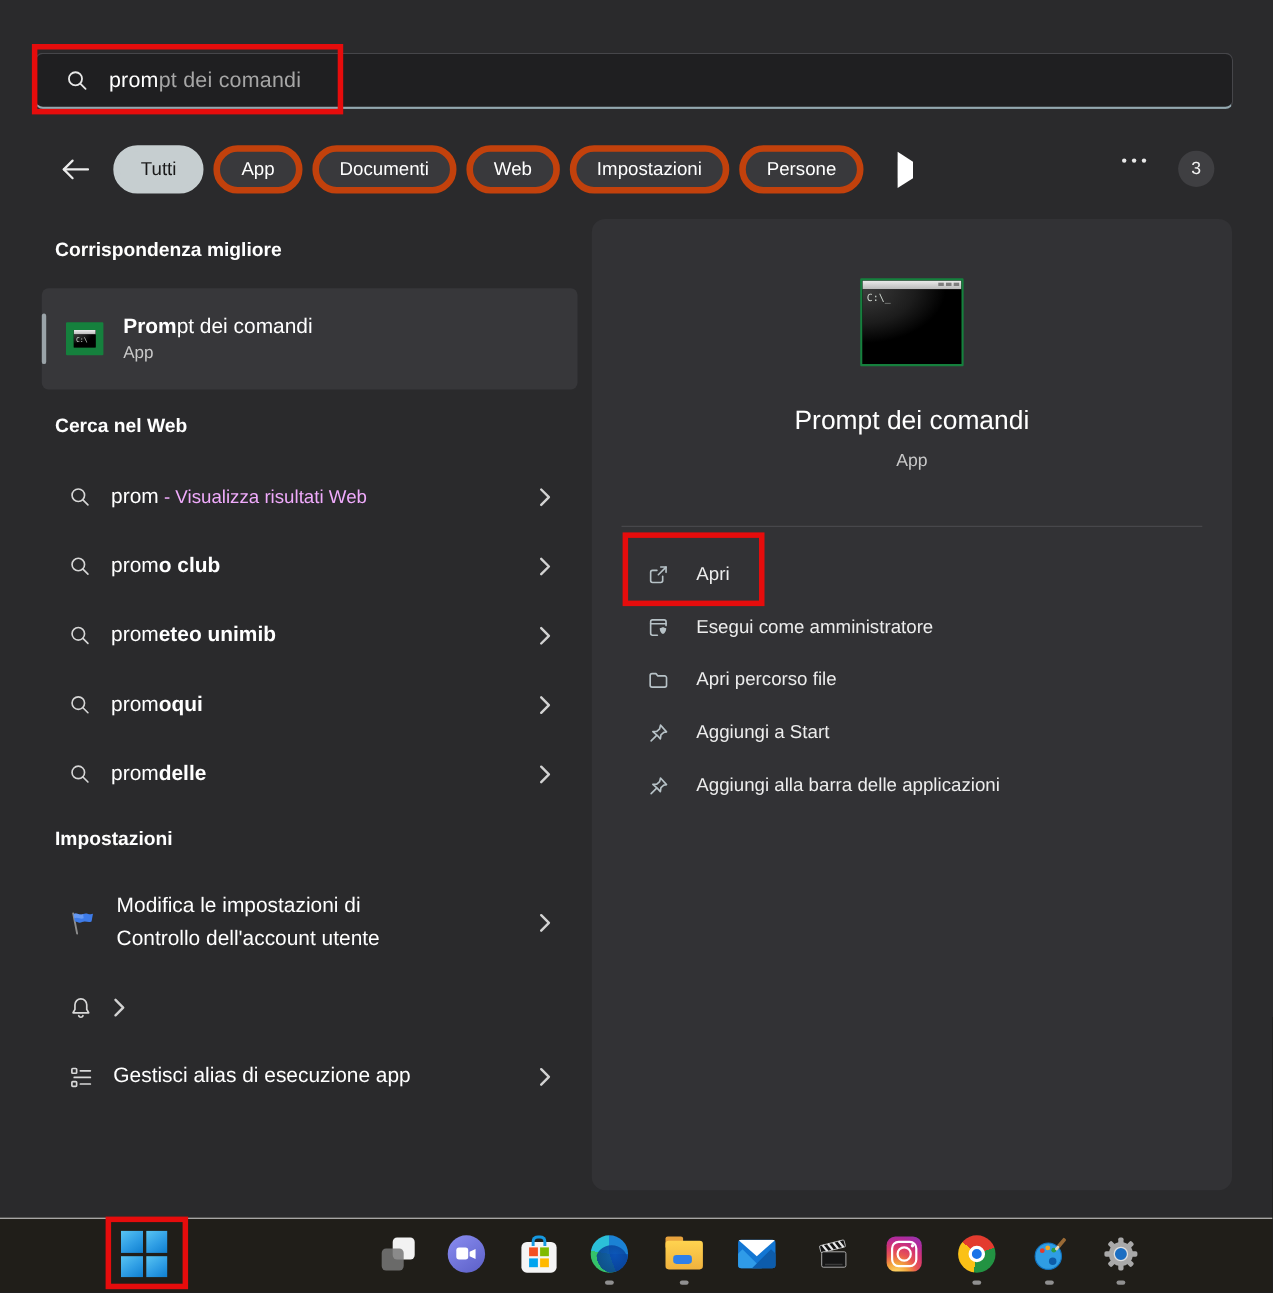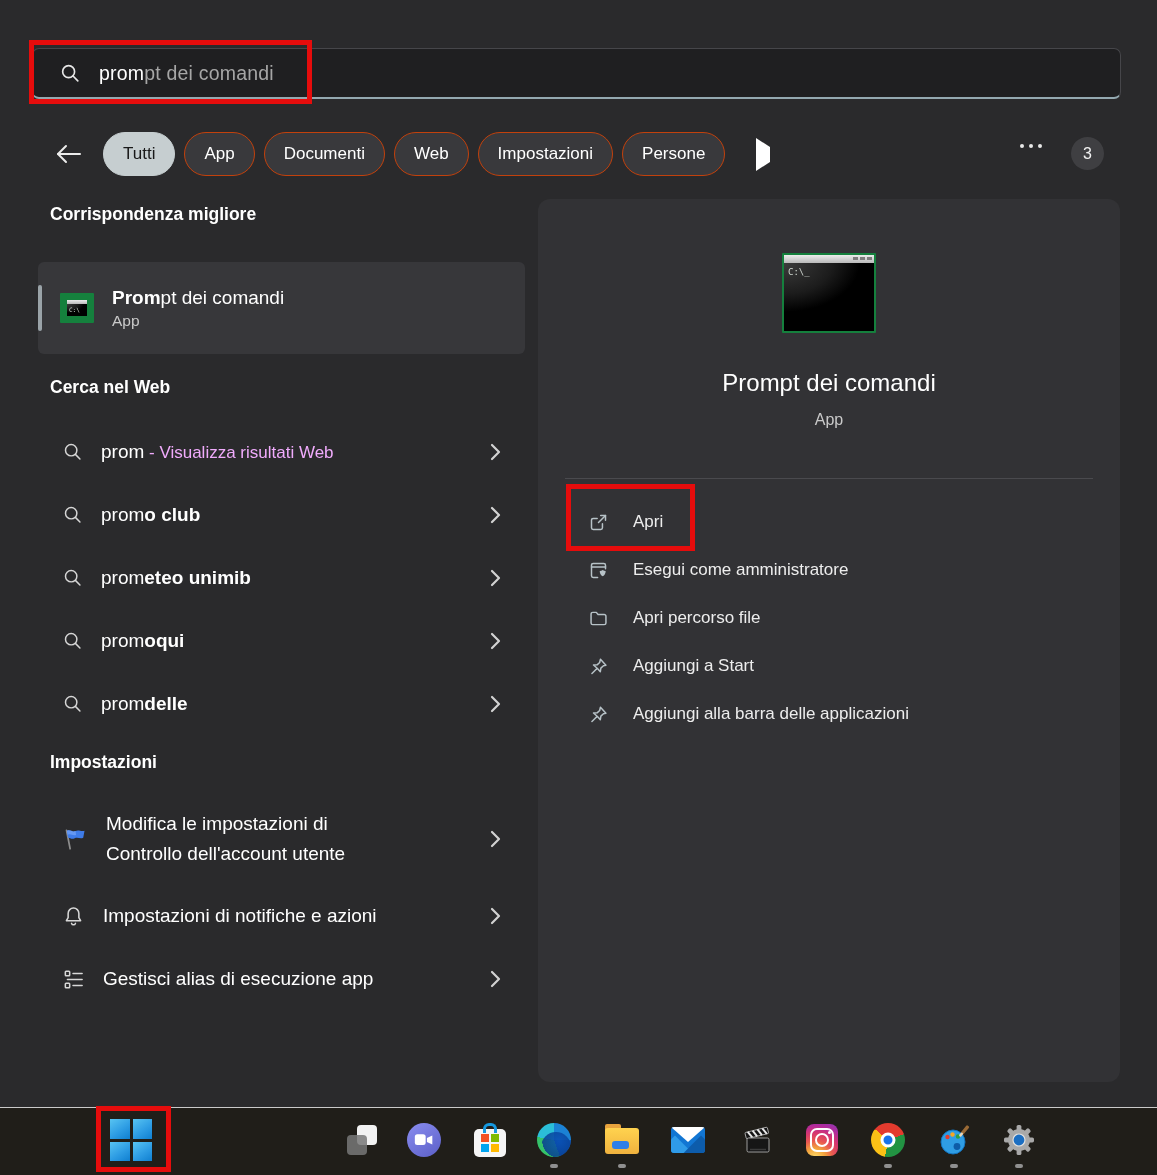--- a/index.html
+++ b/index.html
@@ -23,21 +23,21 @@
   .search-bar .completion{color:#a6a6a6;}
   
   .red-box{position:absolute;border:5px solid #e60c0c;box-sizing:border-box;pointer-events:none;}
   .rb-search{left:29px;top:40px;width:283px;height:64px;}
   .rb-apri{left:566px;top:484px;width:129px;height:67px;}
   .rb-start{left:96px;top:1106px;width:75px;height:66px;}
   
   .tabs{position:absolute;left:52px;top:131px;height:46px;display:flex;align-items:center;gap:9px;}
   .back-btn{width:34px;height:34px;display:flex;align-items:center;justify-content:center;margin-right:8px;background:none;border:none;cursor:pointer;padding:0;}
   .pill{
-    height:44px;padding:0 19px;border-radius:22px;background:#39393c;border:1px solid #c2410c;
+    height:44px;padding:0 19px;border-radius:22px;background:#39393c;border:6px solid #c2410c;
     color:#fff;font-size:17px;font-family:inherit;display:flex;align-items:center;cursor:pointer;
   }
   .pill.selected{background:#c6ced0;color:#191919;border-color:#c6ced0;font-weight:400;}
   .play-btn{margin-left:18px;background:none;border:none;cursor:pointer;padding:4px;}
   .play-tri{width:0;height:0;border-left:14px solid #fff;border-top:9px solid transparent;border-bottom:9px solid transparent;}
   .more-btn{position:absolute;left:1014px;top:143px;display:flex;gap:5px;background:none;border:none;cursor:pointer;}
   .more-btn i{width:4px;height:4px;border-radius:50%;background:#e8e8e8;}
   .count-badge{
     position:absolute;left:1071px;top:137px;width:33px;height:33px;border-radius:50%;
     background:#3f3f42;display:flex;align-items:center;justify-content:center;font-size:16px;color:#f2f2f2;
@@ -173,21 +173,21 @@
     <button class="pill">Persone</button>
     <button class="play-btn"><span class="play-tri"></span></button>
   </div>
   <button class="more-btn">
       <i></i>
       <i></i>
       <i></i>
     </button>
   <div class="count-badge">3</div>
 
-  <div class="sec-h" style="top:204px;">Corrispondenza migliore</div>
+  <div class="sec-h" style="top:217px;">Corrispondenza migliore</div>
 
   <div class="bm-card">
     <span class="bm-accent"></span>
     <span class="cmd-icon cmd-sm">
       <span class="bar"></span>
         <span class="body"></span>
       <span class="prompt-txt">C:\</span>
     </span>
     <span class="bm-text">
       <span class="bm-title"><b>Prom</b><span>pt dei comandi</span></span>
@@ -278,23 +278,20 @@
     <svg class="chev" width="11" height="18" viewBox="0 0 11 18" fill="none" stroke="#d2d2d2" stroke-width="2.2" stroke-linecap="round" stroke-linejoin="round">
         <polyline points="2,2 9,9 2,16"></polyline>
       </svg>
   </div>
 
   <div class="l-row" style="top:891px;height:50px;">
     <svg width="23" height="23" viewBox="0 0 24 24" fill="none" stroke="#d8d8d8" stroke-width="1.6" stroke-linecap="round" stroke-linejoin="round">
       <path d="M12 3.2 C8.9 3.2 6.4 5.7 6.4 8.8 V13.2 L4.6 16.4 H19.4 L17.6 13.2 V8.8 C17.6 5.7 15.1 3.2 12 3.2 Z"></path>
       <path d="M10 19.2 a2.1 2.1 0 0 0 4 0"></path>
     </svg>
-    <span class="grow">
-        <span class="t1">Impostazioni di notifiche e azioni</span>
-      </span>
     <svg class="chev" width="11" height="18" viewBox="0 0 11 18" fill="none" stroke="#d2d2d2" stroke-width="2.2" stroke-linecap="round" stroke-linejoin="round">
         <polyline points="2,2 9,9 2,16"></polyline>
       </svg>
   </div>
 
   <div class="l-row" style="top:954px;height:50px;">
     <svg width="23" height="23" viewBox="0 0 24 24" fill="none" stroke="#d8d8d8" stroke-width="1.6" stroke-linecap="round">
       <rect x="3.5" y="3.5" width="4.5" height="4.5" rx="0.8"></rect>
       <rect x="3.5" y="16" width="4.5" height="4.5" rx="0.8"></rect>
       <line x1="11.5" y1="5.7" x2="21" y2="5.7"></line>

